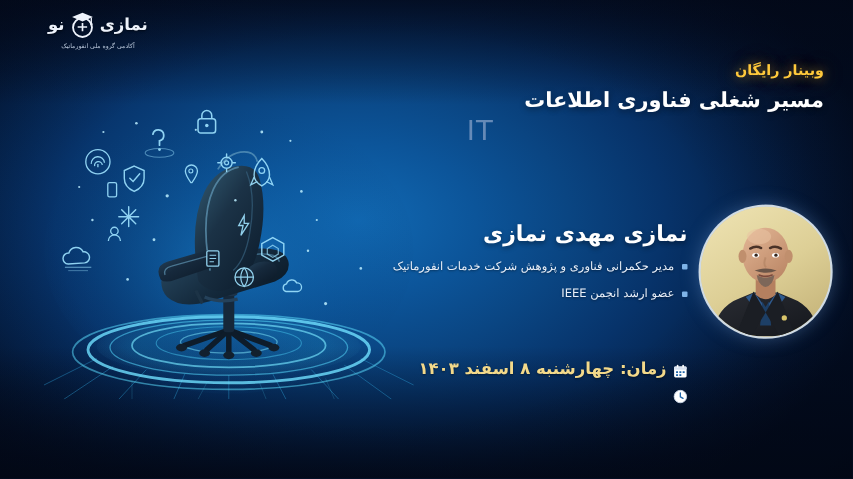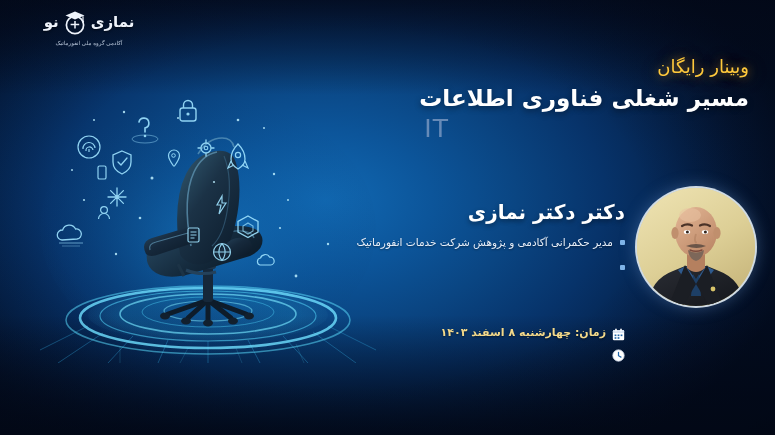--- a/index.html
+++ b/index.html
@@ -81,30 +81,30 @@
   .headline {
     position: absolute;
     right: 26px; top: 58px;
     width: 470px;
     text-align: right;
     direction: rtl;
     z-index: 6;
   }
   .kicker {
     color: #ffc93c;
-    font-size: 18px;
-    font-weight: 400;
+    font-size: 13px;
+    font-weight: 700;
     letter-spacing: .6px;
     line-height: 1;
     margin-bottom: 9px;
     text-shadow: 0 0 10px rgba(255,190,50,.55), 0 0 22px rgba(255,170,20,.35);
   }
   .title-main {
     color: #ffffff;
-    font-size: 23px;
+    font-size: 19px;
     font-weight: 700;
     line-height: 1.18;
     letter-spacing: -0.2px;
     text-shadow: 0 2px 6px rgba(0,0,0,.42);
   }
   .title-sub {
     margin-top: 2px;
     color: #7796c0;
     font-size: 25px;
     font-weight: 400;
@@ -183,21 +183,21 @@
     display: flex;
     flex-direction: row;
     align-items: center;
     justify-content: flex-start;
     gap: 6px;
     margin-bottom: 8px;
   }
   .meta-icon { flex: 0 0 auto; width: 13px; height: 13px; }
   .meta-text {
     color: #f3d98a;
-    font-size: 11px;
+    font-size: 15px;
     font-weight: 700;
     letter-spacing: .2px;
     text-shadow: 0 1px 2px rgba(0,0,0,.45);
     margin-left: 24px;
   }
 </style>
 </head>
 <body>
 
 <div id="poster">
@@ -427,28 +427,29 @@
     <div class="logo-sub">آکادمی گروه ملی انفورماتیک</div>
   </div>
 
   <div class="headline">
     <div class="kicker">وبینار رایگان</div>
     <div class="title-main">مسیر شغلی فناوری اطلاعات</div>
     <div class="title-sub">IT</div>
   </div>
 
   <div class="speaker">
-    <div class="speaker-name">دکتر دکتر نمازی</div>
+    <div class="speaker-name">نمازی مهدی نمازی</div>
     <ul class="bullets">
       <li>
         <span class="bullet-dot"></span>
-        <span class="bullet-text">مدیر حکمرانی آکادمی و پژوهش شرکت خدمات انفورماتیک</span>
+        <span class="bullet-text">مدیر حکمرانی فناوری و پژوهش شرکت خدمات انفورماتیک</span>
       </li>
       <li>
         <span class="bullet-dot"></span>
+        <span class="bullet-text">عضو ارشد انجمن IEEE</span>
       </li>
     </ul>
   </div>
 
   <div class="portrait">
     <svg width="118" height="118" viewBox="0 0 118 118" xmlns="http://www.w3.org/2000/svg">
       <defs>
         <linearGradient id="bgPhoto" x1="0" y1="0" x2="0.6" y2="1">
           <stop offset="0%" stop-color="#efe4b4"></stop>
           <stop offset="60%" stop-color="#ddcf96"></stop>

